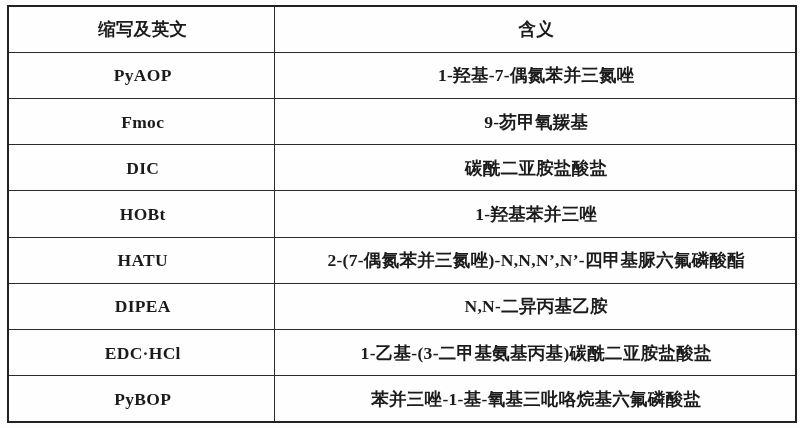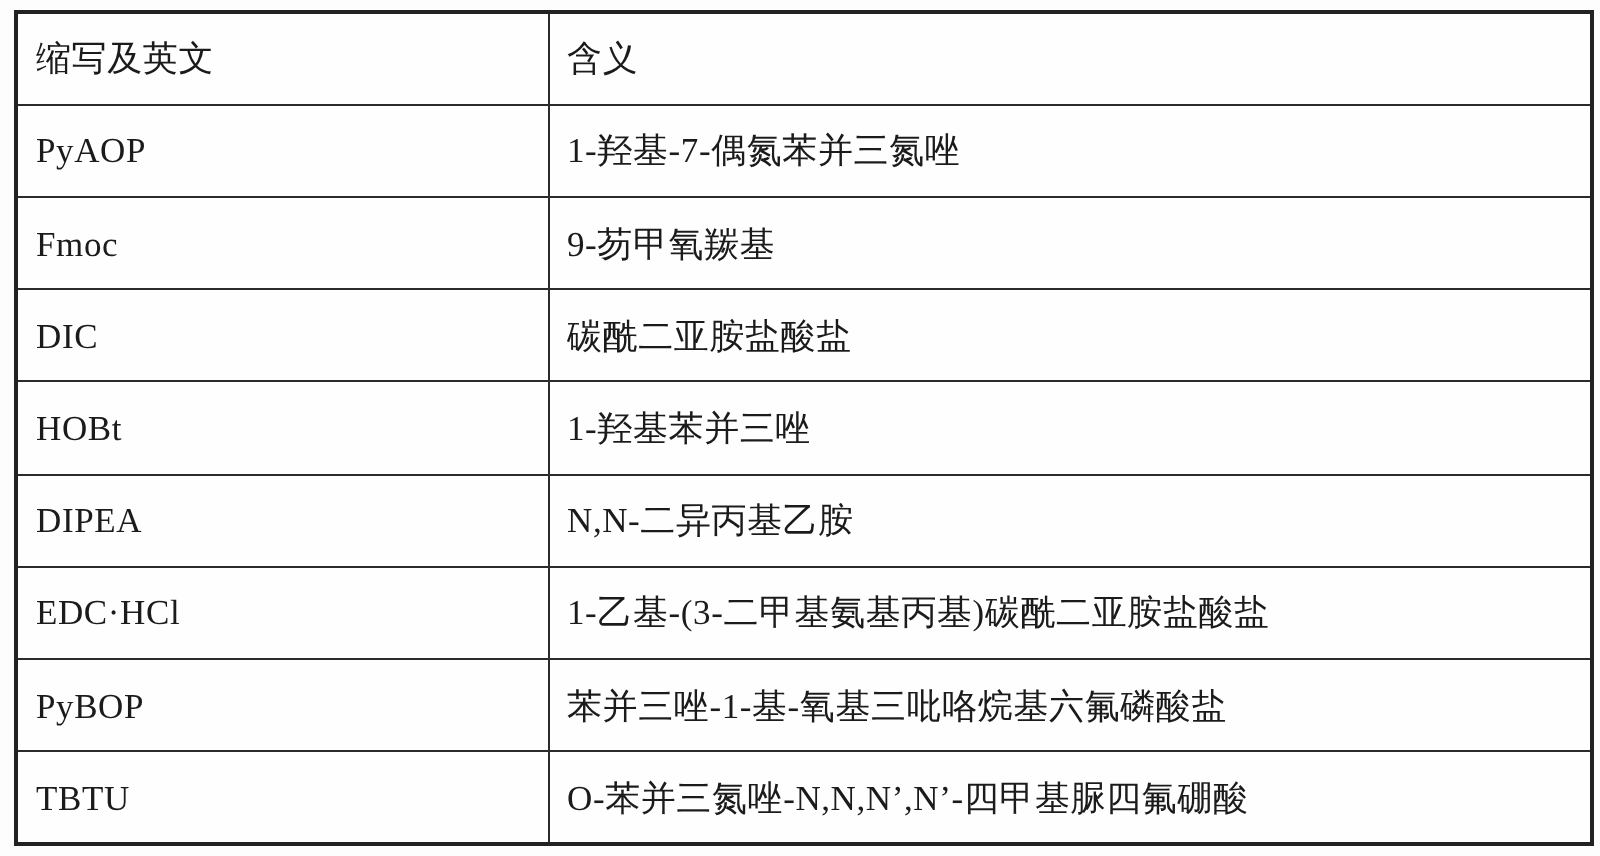--- a/index.html
+++ b/index.html
@@ -22,22 +22,22 @@
     border-collapse: collapse;
     table-layout: fixed;
     background: #fefefe;
   }
   table.abbr-table, table.abbr-table td, table.abbr-table th {
     border: 1px solid #2b2b2b;
   }
   table.abbr-table { border: 2px solid #222; }
   th, td {
     font-size: 17.5px;
-    font-weight: normal;
-    text-align: left;
+    font-weight: bold;
+    text-align: center;
     vertical-align: middle;
     padding: 2px 6px 2px 9px;
     line-height: 24px;
     white-space: normal;
     letter-spacing: 0.3px;
   }
   col.c-abbr { width: 266px; }
   col.c-meaning { width: 522px; }
   tr { height: 33px; }
   tr.tall { height: 54px; }
@@ -67,30 +67,30 @@
       </tr>
       <tr>
         <td>DIC</td>
         <td>碳酰二亚胺盐酸盐</td>
       </tr>
       <tr>
         <td>HOBt</td>
         <td>1-羟基苯并三唑</td>
       </tr>
       <tr>
+        <td>HATU</td>
+        <td>2-(7-偶氮苯并三氮唑)-N,N,N’,N’-四甲基脲六氟磷酸酯</td>
+      </tr>
+      <tr>
         <td>DIPEA</td>
         <td>N,N-二异丙基乙胺</td>
       </tr>
       <tr>
         <td>EDC·HCl</td>
         <td>1-乙基-(3-二甲基氨基丙基)碳酰二亚胺盐酸盐</td>
       </tr>
       <tr>
         <td>PyBOP</td>
         <td>苯并三唑-1-基-氧基三吡咯烷基六氟磷酸盐</td>
       </tr>
-      <tr>
-        <td>TBTU</td>
-        <td>O-苯并三氮唑-N,N,N’,N’-四甲基脲四氟硼酸</td>
-      </tr>
     </tbody>
   </table>
 </div>
 
 </body></html>

